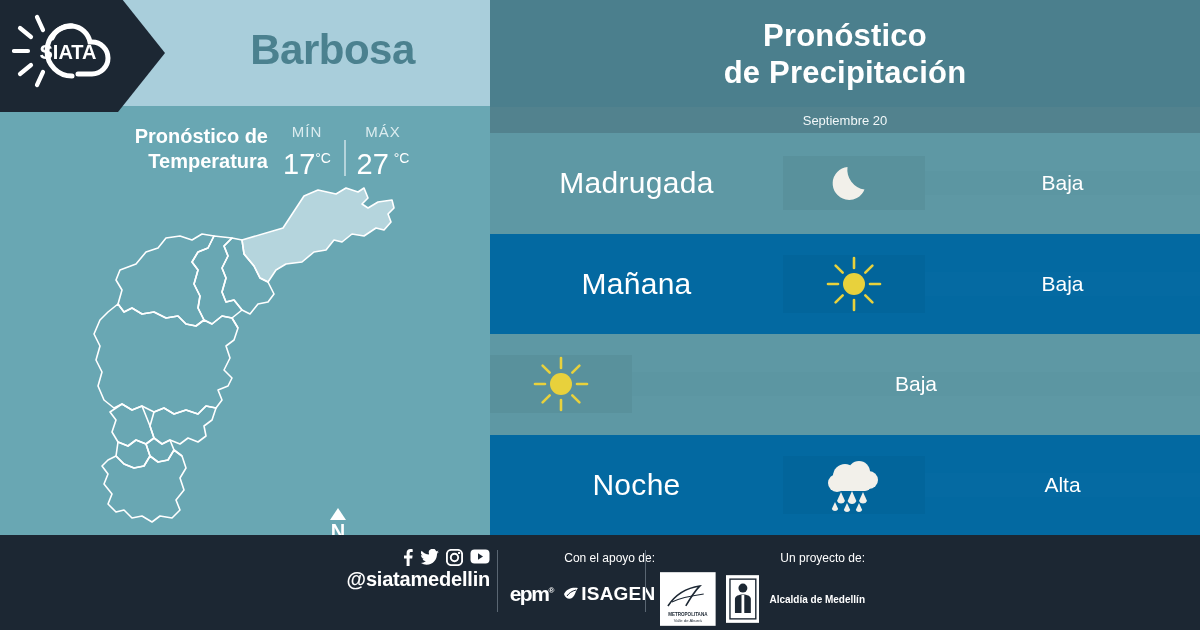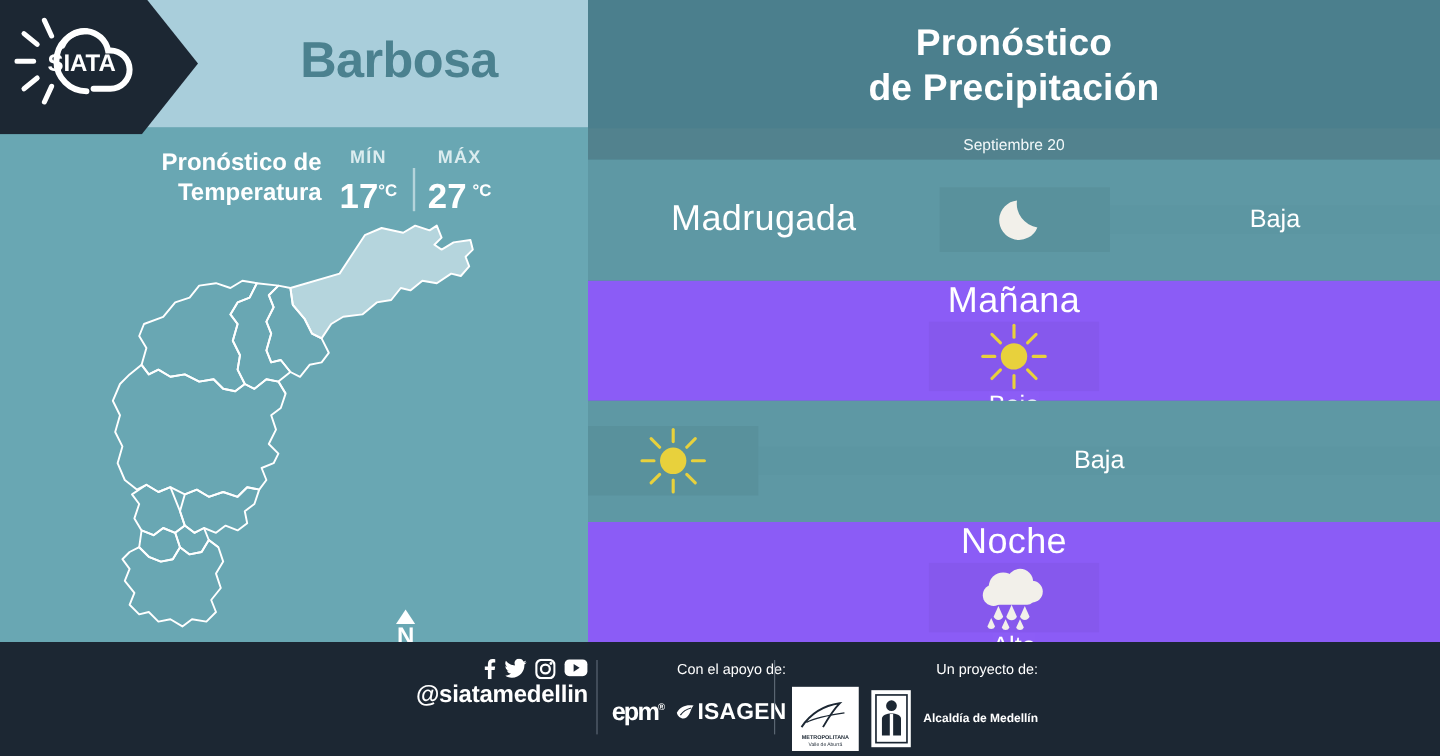--- a/index.html
+++ b/index.html
@@ -72,21 +72,20 @@
     font-size: 20px;
     font-weight: bold;
     color: #ffffff;
     line-height: 25px;
   }
   #temp-values {
     position: absolute;
     left: 276px; top: 10px;
     display: flex;
     align-items: flex-start;
-    font-weight: bold;
   }
   .temp-col { width: 62px; text-align: center; }
   .temp-cap {
     font-size: 15px;
     color: #dbecef;
     letter-spacing: 1px;
     line-height: 20px;
   }
   .temp-val {
     font-size: 29px;
@@ -172,21 +171,21 @@
     width: 710px; height: 402px;
   }
   .frow {
     position: relative;
     display: flex;
     width: 710px;
     height: 100.5px;
     align-items: center;
   }
   .frow.light { background: #5e98a4; }
-  .frow.dark  { background: #8b5cf6; flex-direction: column; }
+  .frow.dark  { background: #0369a1; }
   .c-period {
     width: 293px;
     text-align: center;
     font-size: 30px;
     color: #ffffff;
     letter-spacing: 0.3px;
   }
   .c-icon {
     width: 142px;
     display: flex;

